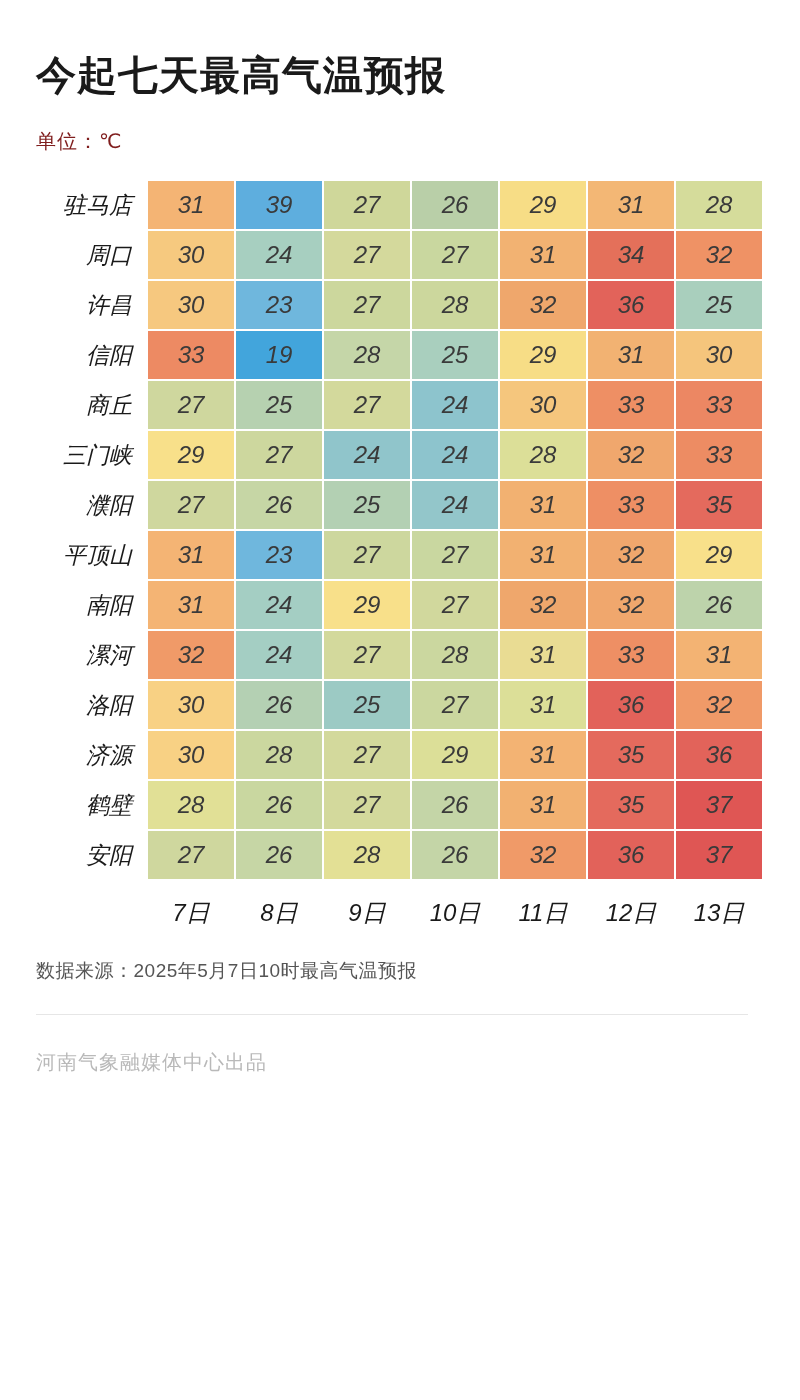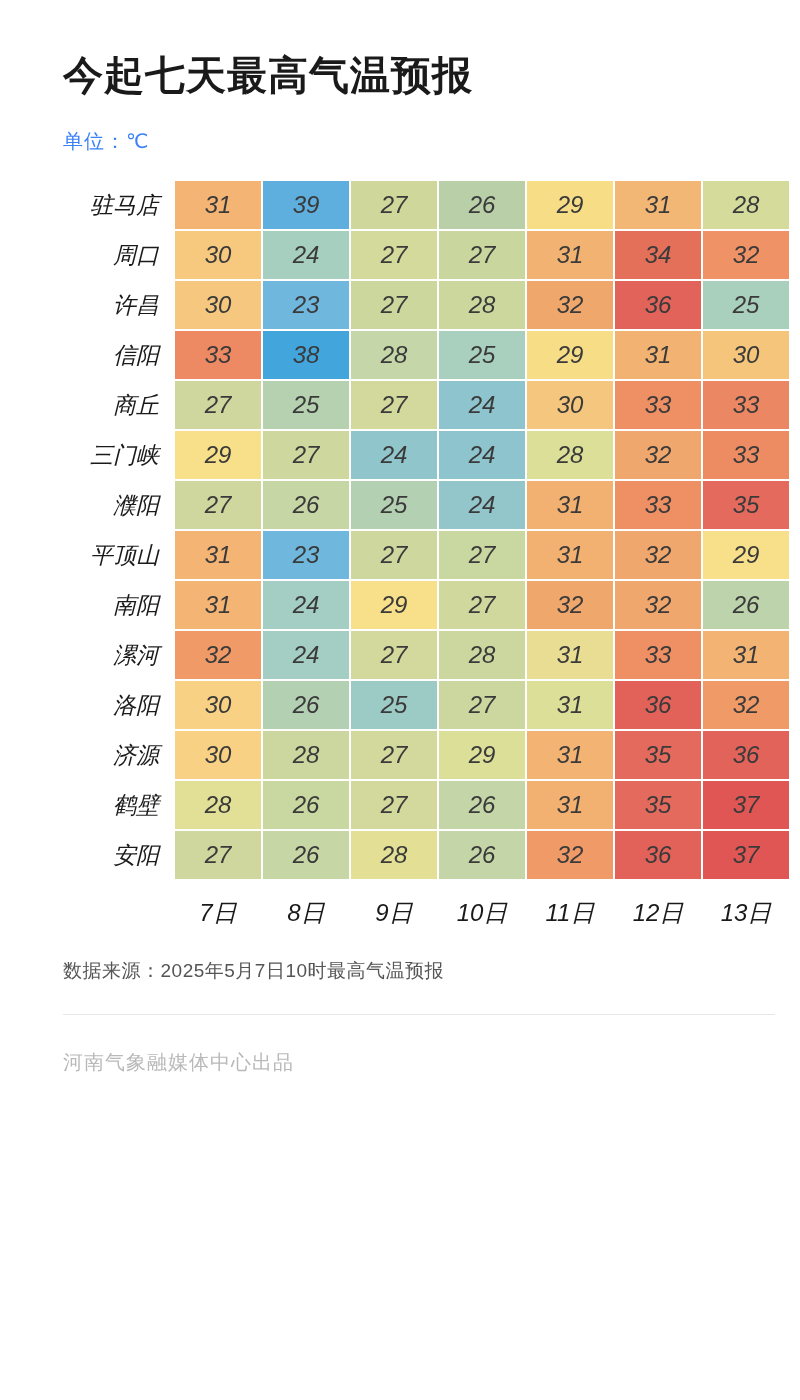--- a/index.html
+++ b/index.html
@@ -4,34 +4,34 @@
 <style>
   * { box-sizing: border-box; }
   html, body {
     margin: 0; padding: 0;
     width: 800px; height: 1400px;
     background: #ffffff;
     font-family: "Liberation Sans", "DejaVu Sans", sans-serif;
   }
   .page {
     width: 800px; height: 1400px;
-    padding: 40px 44px 0 63px;
+    padding: 40px 44px 0 36px;
     position: relative;
   }
   .title {
     font-size: 40px;
     font-weight: bold;
     color: #1a1a1a;
     letter-spacing: 1px;
     margin: 10px 0 0 0;
     line-height: 1.25;
   }
   .unit {
     font-size: 20px;
-    color: #3b82f6;
+    color: #7f1d1d;
     margin-top: 28px;
     letter-spacing: 1px;
   }
   .grid-wrap {
     margin-top: 24px;
     font-style: italic;
   }
   table.heat {
     border-collapse: separate;
     border-spacing: 2px 2px;
@@ -119,21 +119,21 @@
             <td class="cell" style="background: rgb(111, 183, 221);">23</td>
             <td class="cell" style="background: rgb(204, 215, 157);">27</td>
             <td class="cell" style="background: rgb(204, 215, 157);">28</td>
             <td class="cell" style="background: rgb(239, 167, 108);">32</td>
             <td class="cell" style="background: rgb(226, 99, 90);">36</td>
             <td class="cell" style="background: rgb(169, 207, 189);">25</td>
           </tr>
           <tr>
             <td class="rowlabel">信阳</td>
             <td class="cell" style="background: rgb(237, 138, 99);">33</td>
-            <td class="cell" style="background: rgb(66, 165, 220);">38</td>
+            <td class="cell" style="background: rgb(66, 165, 220);">19</td>
             <td class="cell" style="background: rgb(197, 214, 168);">28</td>
             <td class="cell" style="background: rgb(169, 207, 190);">25</td>
             <td class="cell" style="background: rgb(247, 221, 134);">29</td>
             <td class="cell" style="background: rgb(242, 178, 114);">31</td>
             <td class="cell" style="background: rgb(245, 197, 124);">30</td>
           </tr>
           <tr>
             <td class="rowlabel">商丘</td>
             <td class="cell" style="background: rgb(207, 215, 158);">27</td>
             <td class="cell" style="background: rgb(182, 209, 176);">25</td>

